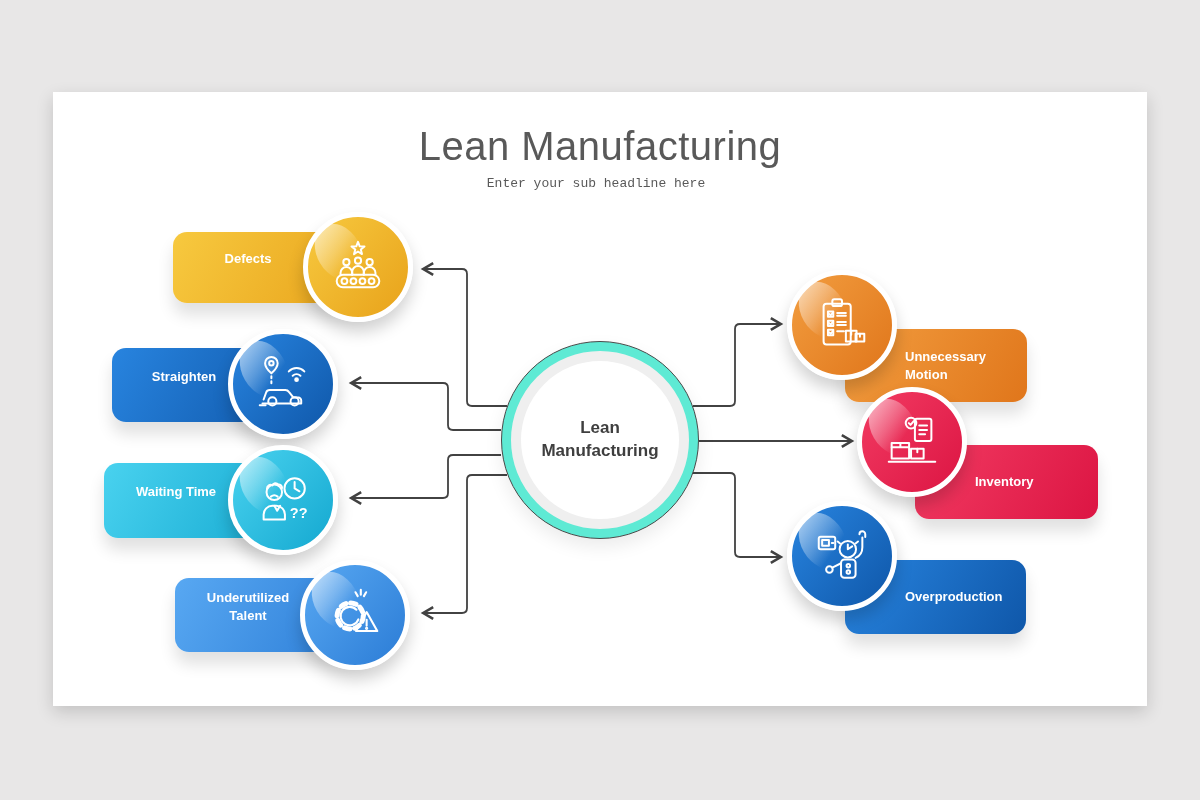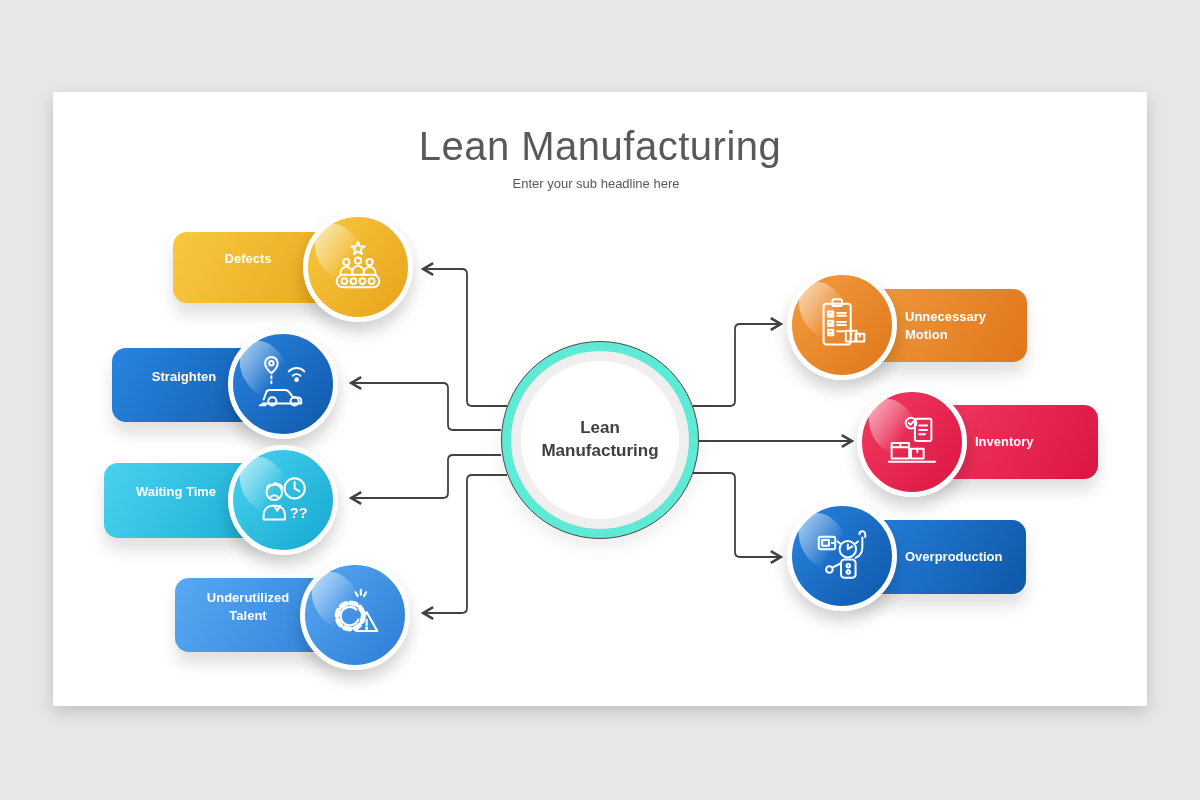--- a/index.html
+++ b/index.html
@@ -17,21 +17,21 @@
     box-shadow:0 6px 16px rgba(0,0,0,0.16);
   }
 
   .title {
     position:absolute; left:0; right:0; top:124px;
     text-align:center; font-size:40px; font-weight:400; color:#595959;
     letter-spacing:0.5px; z-index:4;
   }
   .subtitle {
     position:absolute; left:0; right:8px; top:176px;
-    text-align:center; font-size:13px; color:#595959; z-index:4;
+    text-align:center; font-size:13px; color:#595959; z-index:4;font-family:Liberation Mono, monospace;
   }
 
   .connectors { position:absolute; left:0; top:0; width:1200px; height:800px; z-index:1; pointer-events:none; }
   .connectors path.line { fill:none; stroke:var(--conn,#424242); stroke-width:1.8; }
   #arrowhead path { fill:none; stroke:var(--conn,#424242); stroke-width:1.7; }
 
   
   .center-circle {
     position:absolute; left:501px; top:341px; width:198px; height:198px;
     border-radius:50%; background:#5eead4; border:1.5px solid #4a4a4a;
@@ -49,21 +49,21 @@
 
   
   .pill {
     position:absolute; border-radius:14px; z-index:2;
     background:linear-gradient(120deg, var(--c1), var(--c2));
     box-shadow:0 12px 16px rgba(0,0,0,0.12);
     display:flex; align-items:center;
     color:#ffffff; font-weight:bold; font-size:13px; line-height:1.35;
   }
   .pill.side-left  { justify-content:center; padding:0 62px 17px 16px; text-align:center; }
-  .pill.side-right { justify-content:flex-start; padding:0 8px 0 60px; text-align:left; }
+  .pill.side-right { justify-content:flex-start; padding:0 8px 0 60px; text-align:left;margin-top:40px; }
 
   
   .node-circle {
     position:absolute; width:110px; height:110px; border-radius:50%;
     background:linear-gradient(130deg, var(--c1), var(--c2));
     border:5px solid #ffffff; z-index:3;
     box-shadow:0 10px 16px rgba(0,0,0,0.18);
     display:flex; align-items:center; justify-content:center;
   }
   .gloss {

